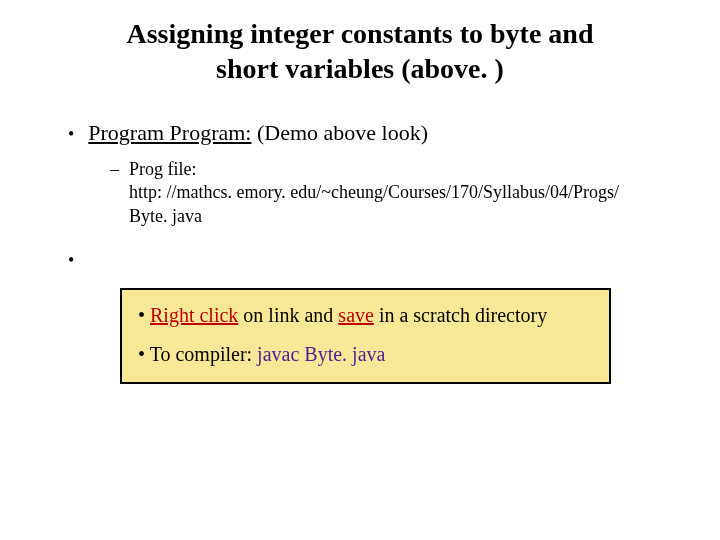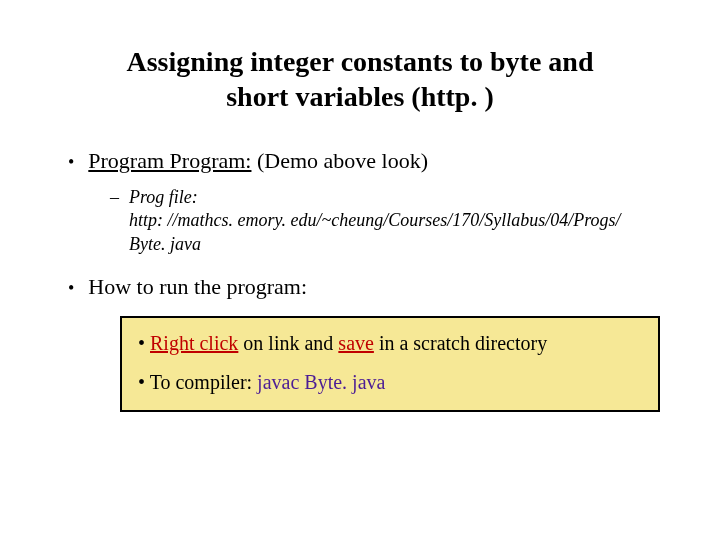--- a/index.html
+++ b/index.html
@@ -5,21 +5,21 @@
   * { margin: 0; padding: 0; box-sizing: border-box; }
   body {
     width: 720px;
     height: 540px;
     background: #fff;
     font-family: "Times New Roman", Times, serif;
     color: #000;
     position: relative;
   }
   .slide {
-    padding: 44px 60px 0 60px;
+    padding: 16px 60px 0 60px;
   }
   .title {
     text-align: center;
     font-size: 28px;
     font-weight: bold;
     line-height: 1.25;
     margin-bottom: 34px;
   }
   .bullet-l1 {
     display: flex;
@@ -41,68 +41,66 @@
     font-size: 18px;
     margin-left: 50px;
     margin-bottom: 6px;
     line-height: 1.3;
   }
   .bullet-l2 .dash {
     margin-right: 10px;
   }
   .bullet-l2 .content {
     max-width: 520px;
-    font-style: italic;
   }
   .how-to {
     margin-top: 18px;
   }
   .box {
     margin: 14px 0 0 60px;
-    width: 540px;
+    width: 491px;
     background: #f6e896;
     border: 2px solid #000;
     padding: 14px 16px 16px 16px;
   }
   .box-line {
     font-size: 20px;
     margin-bottom: 16px;
   }
   .box-line:last-child { margin-bottom: 0; }
   .red { color: #4c1d95; }
   .redu { color: #c00000; text-decoration: underline; }
 </style>
 </head>
 <body>
 
 <div class="slide">
 
   <div class="title">
     <span>Assigning integer constants to byte and</span><br>
-    <span>short variables (http. )</span>
+    <span>short variables (above. )</span>
   </div>
 
   <div class="bullet-l1">
     <span class="dot">•</span>
     <span>
       <span class="underline">Program Program:</span><span> (Demo above look)</span>
     </span>
   </div>
 
   <div class="bullet-l2">
     <span class="dash">–</span>
     <span class="content">
       <span>Prog file:</span><br>
       <span>http: //mathcs. emory. edu/~cheung/Courses/170/Syllabus/04/Progs/ Byte. java</span>
     </span>
   </div>
 
   <div class="bullet-l1 how-to">
     <span class="dot">•</span>
-    <span>How to run the program:</span>
   </div>
 
   <div class="box">
     <div class="box-line">
       <span>• </span><span class="redu">Right click</span><span> on link and </span><span class="redu">save</span><span> in a scratch directory</span>
     </div>
     <div class="box-line">
       <span>• To compiler:   </span><span class="red">javac Byte. java</span>
     </div>
   </div>

